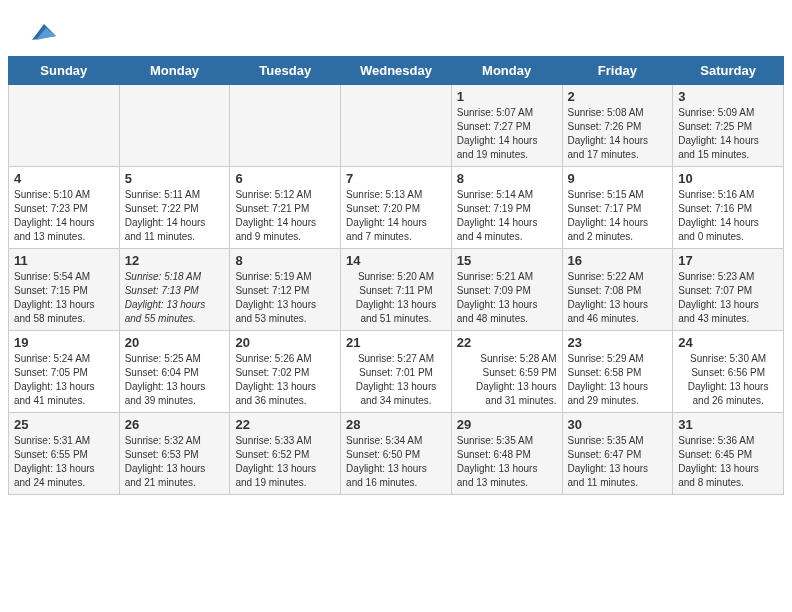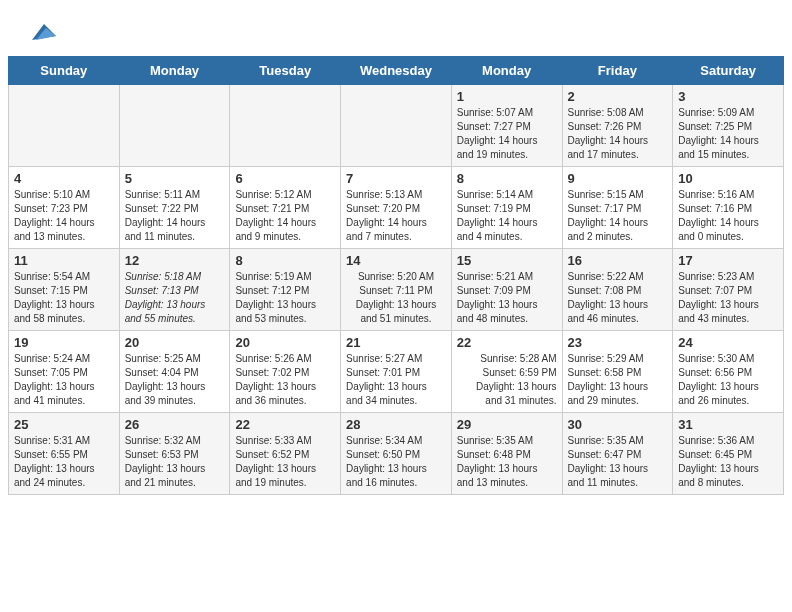--- a/index.html
+++ b/index.html
@@ -248,55 +248,55 @@
           <td>
             <span class="day-num">19</span>
             <div class="day-info" style="white-space: pre-line;">Sunrise: 5:24 AM
 Sunset: 7:05 PM
 Daylight: 13 hours
 and 41 minutes.</div>
           </td>
           <td>
             <span class="day-num">20</span>
             <div class="day-info" style="white-space: pre-line;">Sunrise: 5:25 AM
-Sunset: 4:04 PM
+Sunset: 6:04 PM
 Daylight: 13 hours
 and 39 minutes.</div>
           </td>
           <td>
             <span class="day-num">20</span>
             <div class="day-info" style="white-space: pre-line;">Sunrise: 5:26 AM
 Sunset: 7:02 PM
 Daylight: 13 hours
 and 36 minutes.</div>
           </td>
           <td>
             <span class="day-num">21</span>
-            <div class="day-info" style="white-space: pre-line;">Sunrise: 5:27 AM
+            <div class="day-info" style="white-space: pre-line; text-align: center;">Sunrise: 5:27 AM
 Sunset: 7:01 PM
 Daylight: 13 hours
 and 34 minutes.</div>
           </td>
           <td>
             <span class="day-num">22</span>
             <div class="day-info" style="white-space: pre-line; text-align: right;">Sunrise: 5:28 AM
 Sunset: 6:59 PM
 Daylight: 13 hours
 and 31 minutes.</div>
           </td>
           <td>
             <span class="day-num">23</span>
             <div class="day-info" style="white-space: pre-line;">Sunrise: 5:29 AM
 Sunset: 6:58 PM
 Daylight: 13 hours
 and 29 minutes.</div>
           </td>
           <td>
             <span class="day-num">24</span>
-            <div class="day-info" style="white-space: pre-line;">Sunrise: 5:30 AM
+            <div class="day-info" style="white-space: pre-line; text-align: center;">Sunrise: 5:30 AM
 Sunset: 6:56 PM
 Daylight: 13 hours
 and 26 minutes.</div>
           </td>
         </tr>
         <tr>
           <td>
             <span class="day-num">25</span>
             <div class="day-info" style="white-space: pre-line;">Sunrise: 5:31 AM
 Sunset: 6:55 PM

